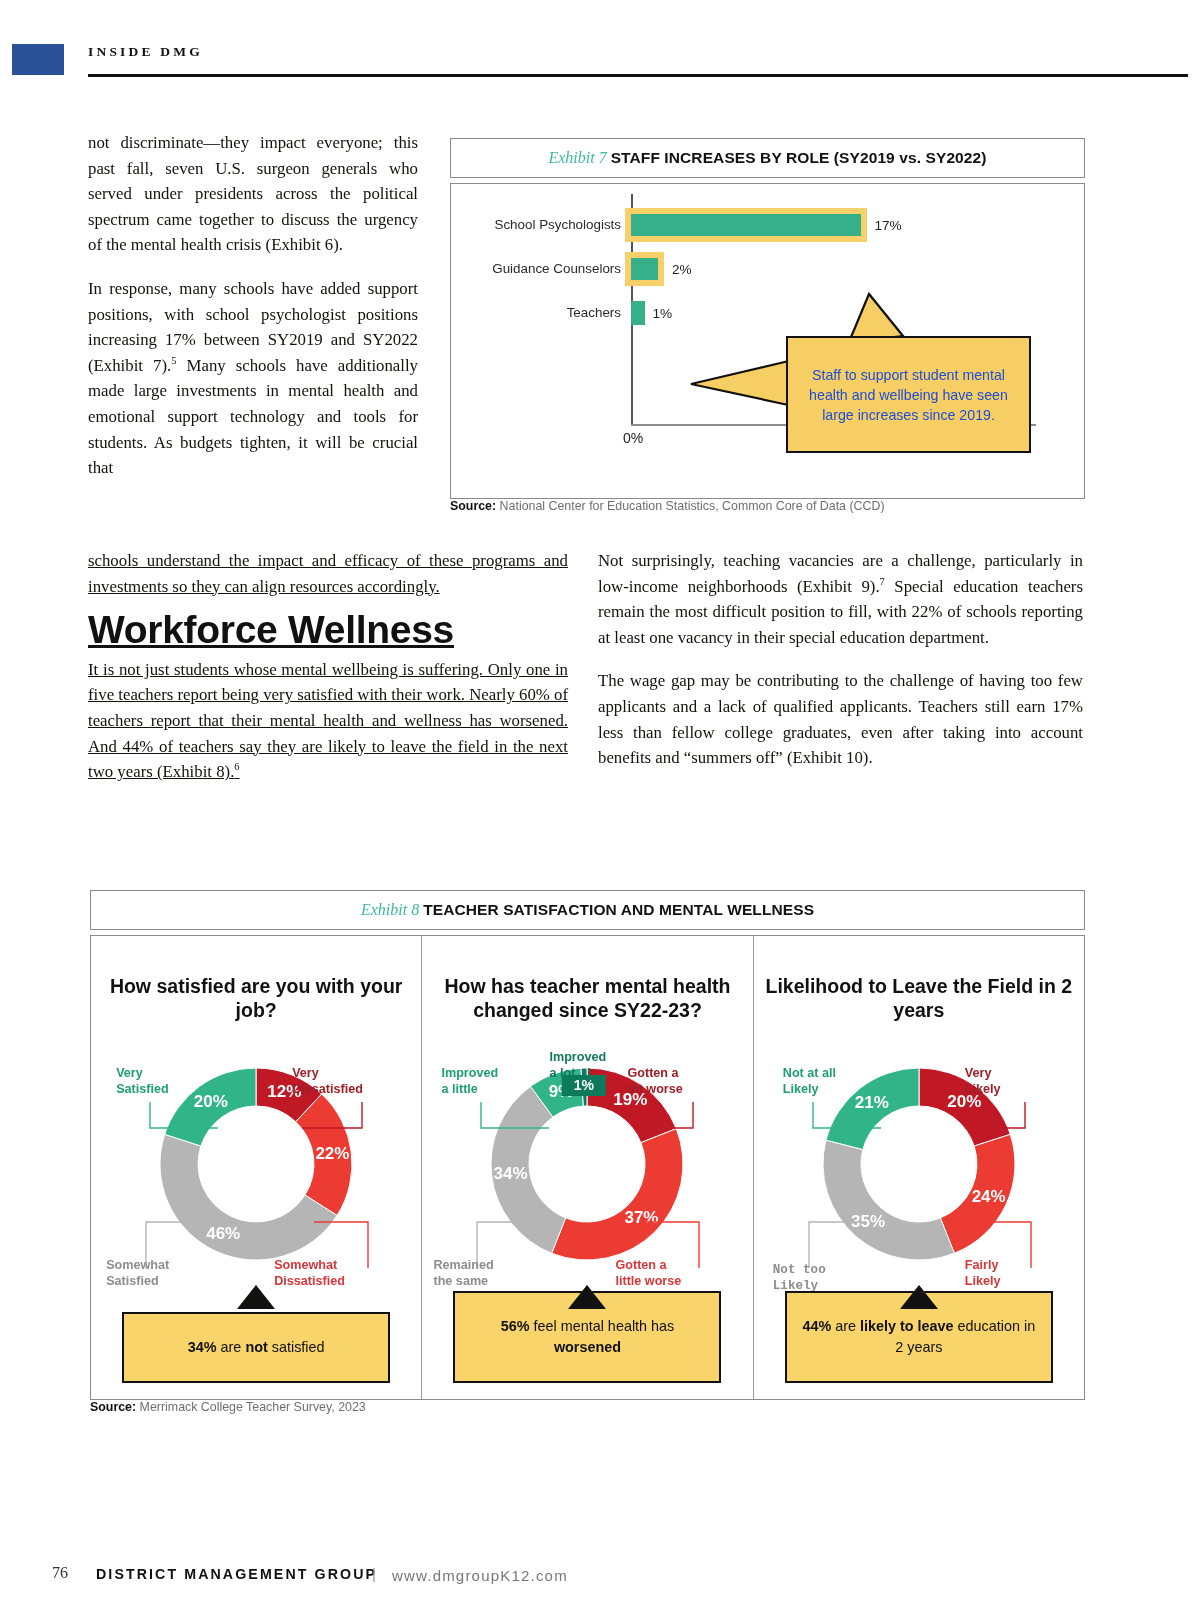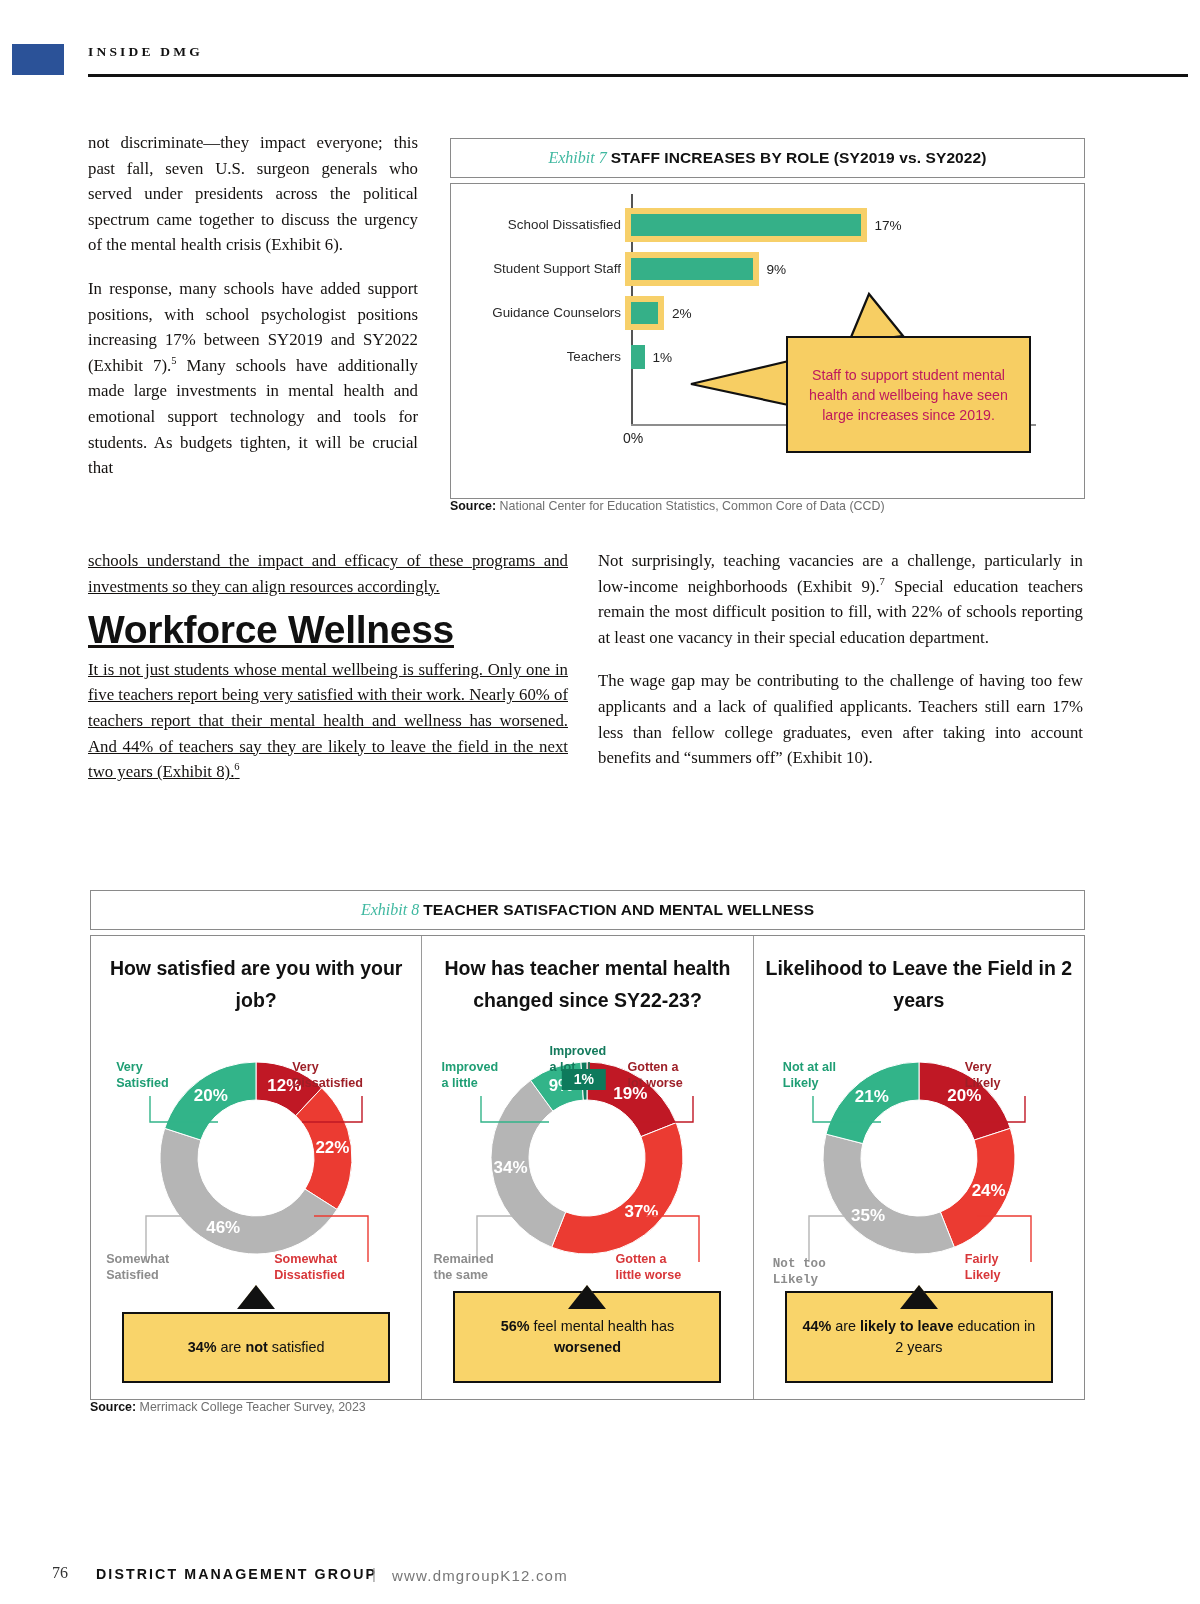--- a/index.html
+++ b/index.html
@@ -116,21 +116,21 @@
     position: absolute; left: 552px; top: 246px;
     font-family: "Liberation Sans", sans-serif; font-size: 14px; color: #222;
   }
 
   
   .callout7 {
     position: absolute; left: 335px; top: 152px; width: 245px; height: 117px;
     background: #f7ce63; border: 2.2px solid #111;
     font-family: "Liberation Sans", sans-serif;
     font-size: 14.2px; line-height: 20px; text-align: center;
-    color: #be185d; display: flex; align-items: center; justify-content: center;
+    color: #1d4ed8; display: flex; align-items: center; justify-content: center;
     padding: 4px 12px;
   }
   .callout7-tailsvg { position: absolute; left: 0; top: 0; width: 635px; height: 316px; pointer-events: none; }
 
   .src-line {
     font-family: "Liberation Sans", sans-serif;
     font-size: 12.4px; color: #6f6f6f; 
   }
   .src-line b { color: #111; font-weight: 700; }
 
@@ -141,22 +141,22 @@
     margin-top: 5px; height: 465px; position: relative;
     display: flex;
   }
   .donut-panel {
     flex: 1; position: relative; padding-top: 16px;
     display: flex; flex-direction: column; align-items: center;
   }
   .donut-panel + .donut-panel { border-left: 1.4px solid #9a9a9a; }
   .dp-title {
     font-family: "Liberation Sans", sans-serif;
-    font-weight: 700; font-size: 19.5px; line-height: 32px;
-    text-align: center; color: #111; margin-bottom: 4px;
+    font-weight: 700; font-size: 19.5px; line-height: 24px;
+    text-align: center; color: #111; margin-bottom: 4px; margin-top: 22px;
   }
   .donut-wrap { position: relative; width: 300px; height: 272px; }
   .donut-svg { position: absolute; left: 50%; top: 36px; transform: translateX(-50%); }
 
   .dlab {
     position: absolute;
     font-family: "Liberation Sans", sans-serif;
     font-weight: 700; font-size: 12.6px; line-height: 15.5px;
     white-space: nowrap;
   }
@@ -230,31 +230,24 @@
   </div>
 
   <div class="ex-body-box">
     <div class="axis-vline"></div>
     <div class="axis-hline"></div>
     <div class="axis-tick-left">0%</div>
     <div class="axis-tick-right">30%</div>
 
     <div class="bar-rows" id="bar-rows">
         <div class="bar-row">
-          <div class="bar-label">School Dissatisfied</div>
+          <div class="bar-label">School Psychologists</div>
           <div class="bar-track">
             <div class="bar-fill hl" style="width: 229.5px; background: rgb(53, 176, 136);"></div>
             <div class="bar-val" style="left: 243.5px;">17%</div>
-          </div>
-        </div>
-        <div class="bar-row">
-          <div class="bar-label">Student Support Staff</div>
-          <div class="bar-track">
-            <div class="bar-fill hl" style="width: 121.5px; background: rgb(53, 176, 136);"></div>
-            <div class="bar-val" style="left: 135.5px;">9%</div>
           </div>
         </div>
         <div class="bar-row">
           <div class="bar-label">Guidance Counselors</div>
           <div class="bar-track">
             <div class="bar-fill hl" style="width: 27px; background: rgb(53, 176, 136);"></div>
             <div class="bar-val" style="left: 41px;">2%</div>
           </div>
         </div>
         <div class="bar-row">

